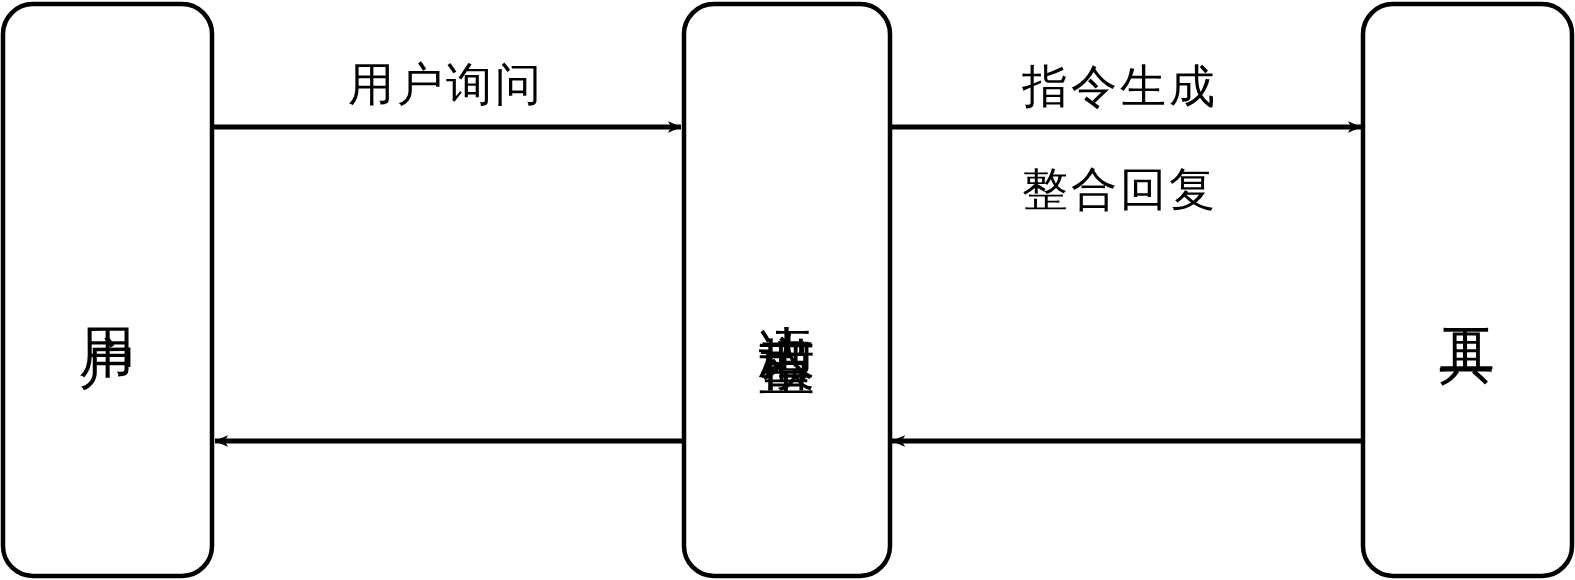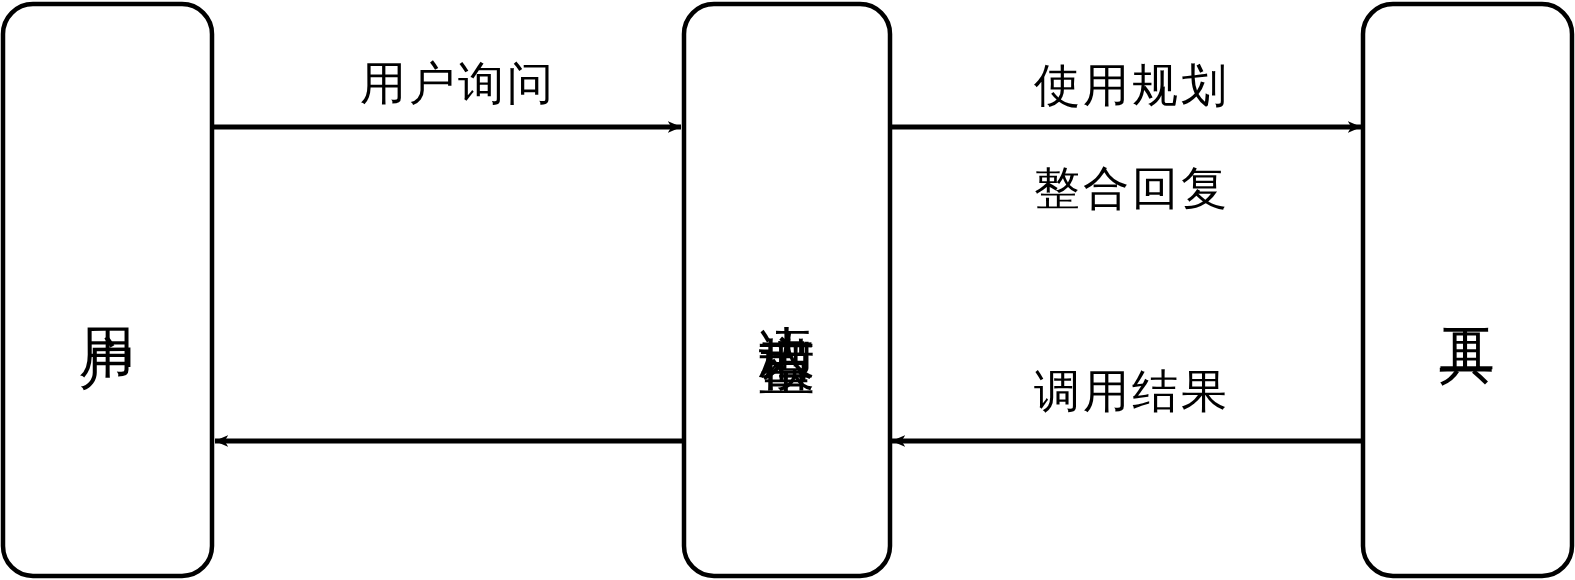--- a/index.html
+++ b/index.html
@@ -32,29 +32,28 @@
     font-size: 56px;
     line-height: 1.12;
     letter-spacing: 4px;
     color: #000000;
     white-space: nowrap;
     transform: translate(-50%, -50%);
     user-select: none;
   }
   .edge-label {
     position: absolute;
-    font-family: Liberation Serif, serif;
+    font-family: Liberation Sans, sans-serif;
     font-size: 46px;
     line-height: 1;
     letter-spacing: 3px;
     color: #000000;
     white-space: nowrap;
     transform: translate(-50%, -50%);
     user-select: none;
-    margin-left: 12px;
   }
 </style>
 </head>
 <body>
 
 <div id="diagram-root">
 
   <svg id="diagram-svg" viewBox="0 0 1575 580" xmlns="http://www.w3.org/2000/svg">
     <defs>
       <marker id="stealth-arrow" markerWidth="14" markerHeight="12" refX="13.2" refY="6" orient="auto" markerUnits="userSpaceOnUse">
@@ -78,20 +77,19 @@
   </svg>
 
   <div class="node-label-vertical" style="left:107px; top:288px;">用户</div>
 
   <div class="node-label-vertical" style="left:787px; top:290px;">大语言模型</div>
 
   <div class="node-label-vertical" style="left:1467px; top:288px;">工具</div>
 
   <div class="edge-label" style="left:446px; top:84px;">用户询问</div>
 
-  <div class="edge-label" style="left:1120px; top:86px;">使用规划</div>
+  <div class="edge-label" style="left:1120px; top:86px;">指令生成</div>
 
   <div class="edge-label" style="left:1120px; top:189px;">整合回复</div>
 
 
-  <div class="edge-label" style="left:1120px; top:392px;">调用结果</div>
 
 </div>
 
 </body></html>

